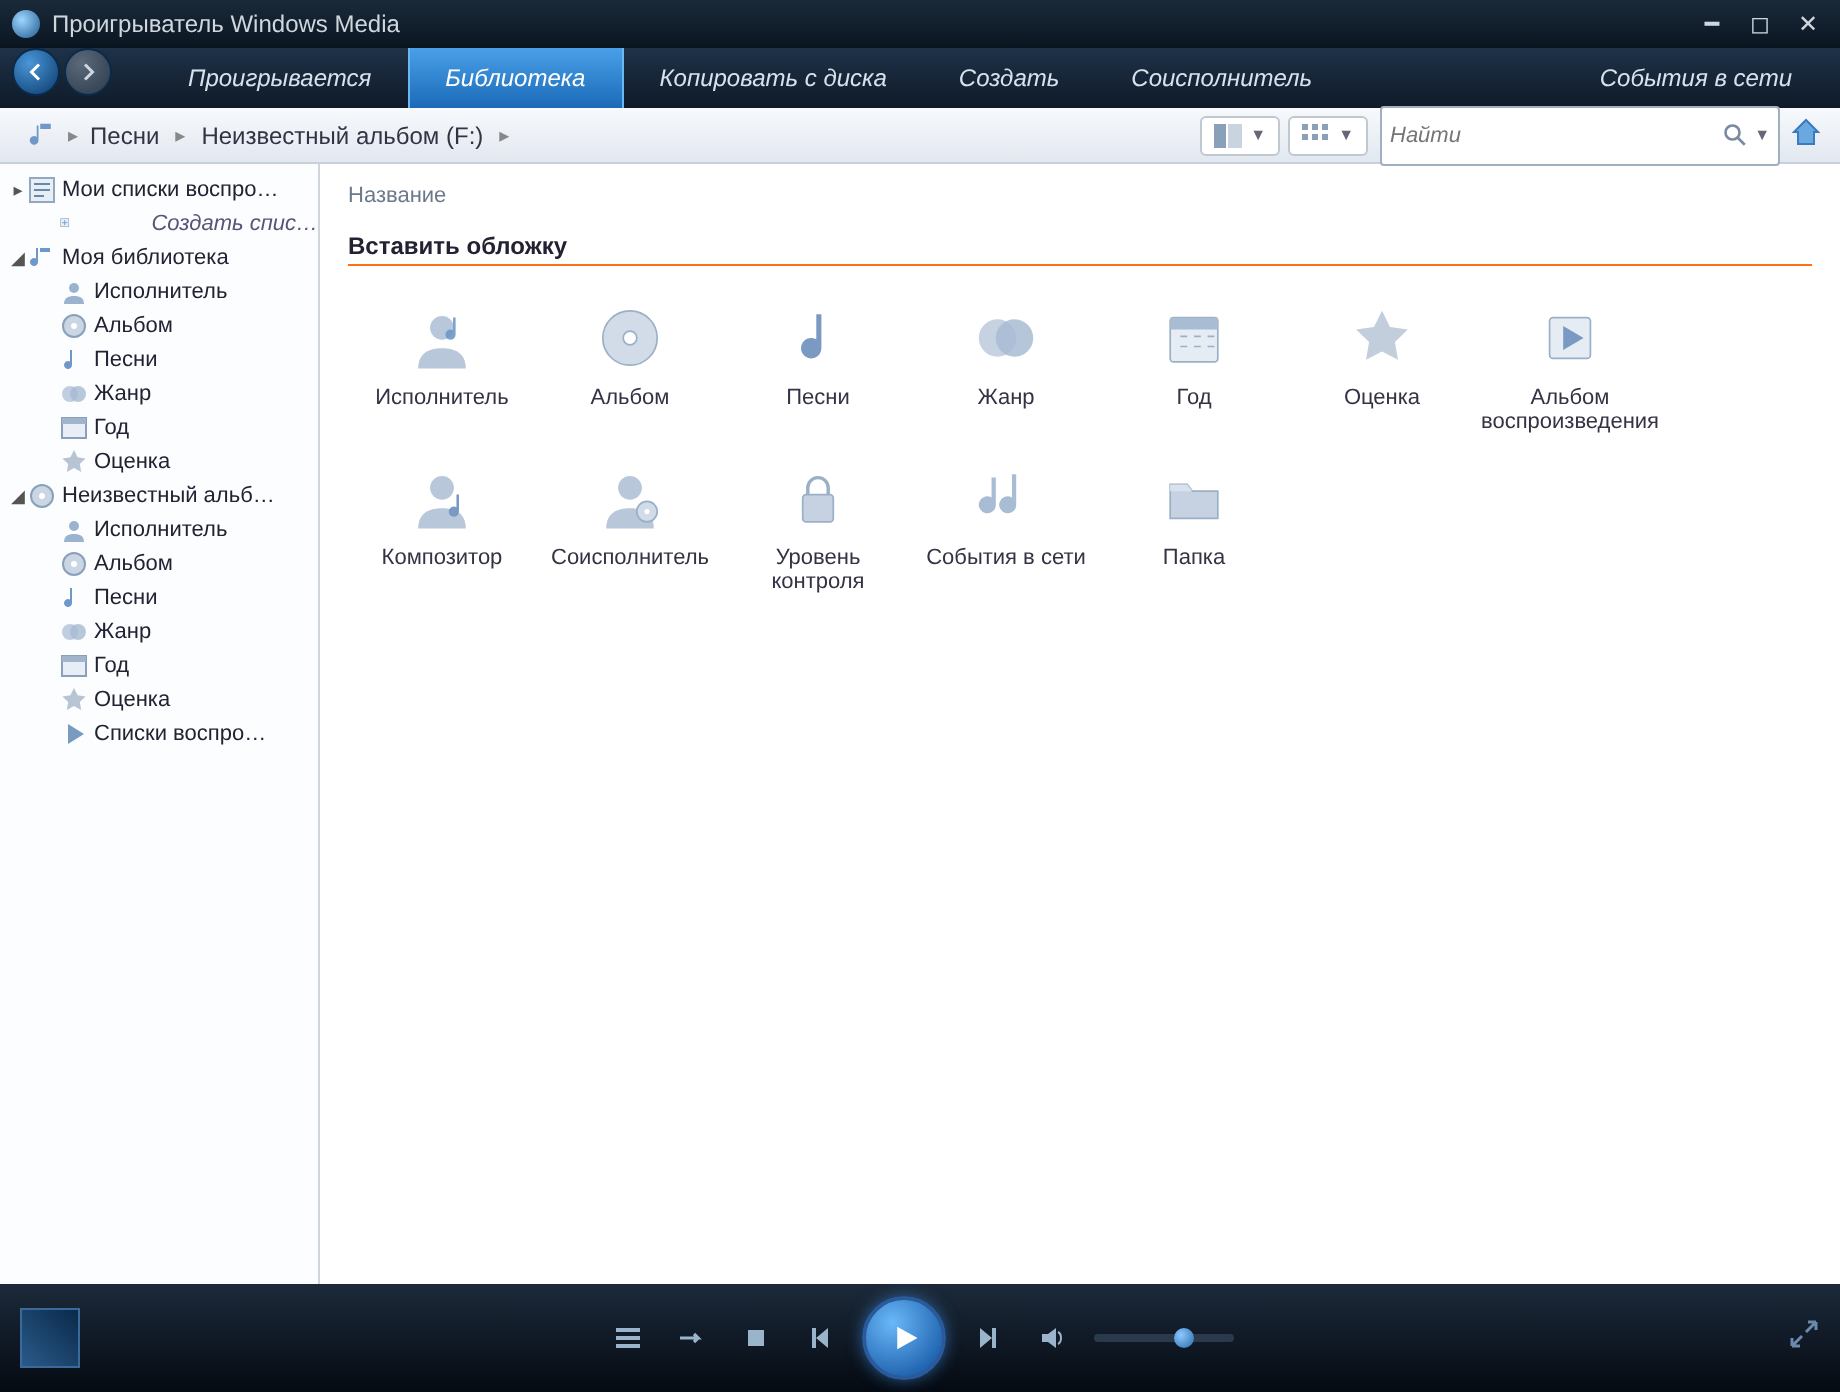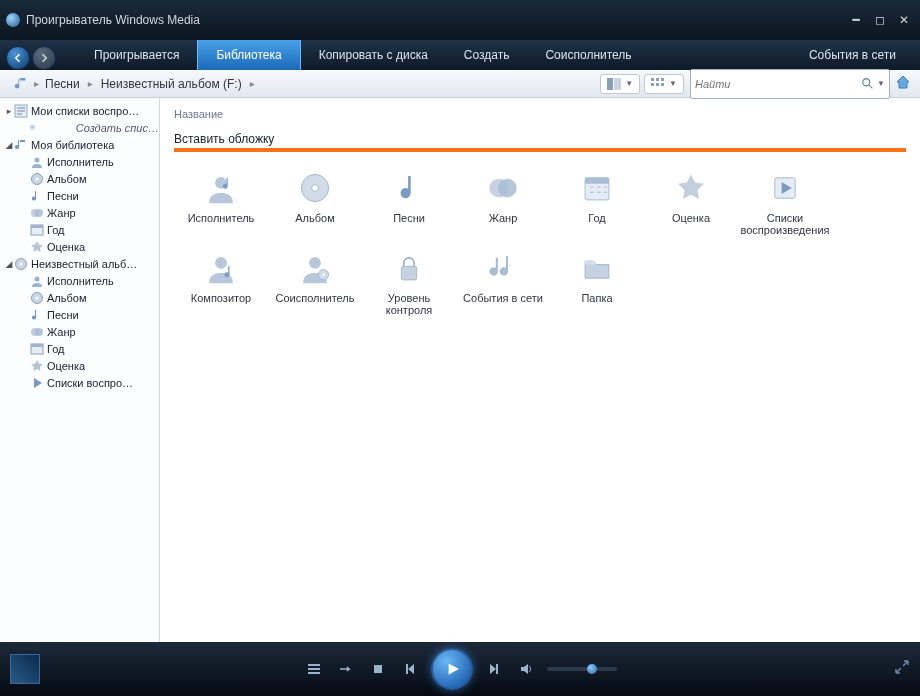--- a/index.html
+++ b/index.html
@@ -1,25 +1,25 @@
 <!DOCTYPE html>
 <html><head>
 <meta charset="utf-8">
 <style>
 * { margin:0; padding:0; box-sizing:border-box; font-family:"Segoe UI",Tahoma,sans-serif; }
 body { width:920px; height:696px; background:#000; overflow:hidden; position:relative; }
 
 
-.titlebar { height:40px; background:linear-gradient(#1a2a3a,#0a1520); display:flex; align-items:center; color:#cfd6de; font-size:12px; padding:0 6px; }
+.titlebar { height:24px; background:linear-gradient(#1a2a3a,#0a1520); display:flex; align-items:center; color:#cfd6de; font-size:12px; padding:0 6px; }
 .titlebar .logo { width:14px; height:14px; border-radius:50%; background:radial-gradient(circle at 35% 35%,#9fd6ff,#1e5a8e); margin-right:6px; }
 .titlebar .spacer { flex:1; }
 .titlebar .winbtn { width:20px; height:14px; margin-left:4px; color:#cfd6de; font-size:12px; display:flex; align-items:center; justify-content:center; cursor:pointer; }
 
 
-.navrow { height:30px; background:linear-gradient(#1f3248,#0e1a28); display:flex; align-items:flex-end; padding:0 6px; }
+.navrow { height:30px; background:linear-gradient(#1f3248,#0e1a28); display:flex; align-items:flex-start; padding:0 6px;font-style:italic; }
 .navbtns { display:flex; gap:2px; margin-right:20px; }
 .navcircle { width:24px; height:24px; border-radius:50%; background:radial-gradient(circle at 35% 30%,#4a96d8,#0a3a6a); border:1px solid #0a2a4a; display:flex; align-items:center; justify-content:center; color:#fff; cursor:pointer; }
 .navcircle.dim { background:radial-gradient(circle at 35% 30%,#5a6a7a,#2a3a4a); }
 .navcircle svg { width:12px; height:12px; }
 .tabs { display:flex; height:100%; flex:1; }
 .tab { height:100%; display:flex; align-items:center; padding:0 18px; color:#d8e2ec; font-size:12px; cursor:pointer; white-space:nowrap; }
 .tab.active { background:linear-gradient(#4aa0e8,#1a6ab8); border-left:1px solid #6ab8f0; border-right:1px solid #6ab8f0; color:#fff; }
 
 
 .toolbar { height:28px; background:linear-gradient(#f7f9fc,#e2e8f0); border-bottom:1px solid #c8d0d8; display:flex; align-items:center; padding:0 8px; font-size:12px; color:#334; }
@@ -40,21 +40,21 @@
 .sidebar { width:160px; background:#fcfdff; border-right:1px solid #d0d6de; overflow:hidden; font-size:11px; color:#223; padding-top:4px; }
 .tree-row { display:flex; align-items:center; height:17px; padding-left:4px; cursor:pointer; white-space:nowrap; overflow:hidden; text-overflow:ellipsis; }
 .tree-exp { width:10px; text-align:center; color:#555; font-size:9px; }
 .tree-ico { width:14px; height:14px; display:flex; align-items:center; justify-content:center; margin-right:3px; }
 .tree-row.italic { font-style:italic; color:#557;gap:38px; }
 .ind2 { padding-left:30px; }
 
 
 .content { flex:1; overflow:auto; padding:8px 14px; }
 .col-header { font-size:11px; color:#6b7a8a; padding:2px 0 6px; }
-.section-title { font-size:12px; font-weight:normal; color:#223; border-bottom:4px solid #f97316; padding-bottom:2px; margin-bottom:14px; margin-top:6px; }
+.section-title { font-size:12px; font-weight:bold; color:#223; border-bottom:1px solid #f97316; padding-bottom:2px; margin-bottom:14px; margin-top:6px; }
 .iconrow { display:flex; flex-wrap:wrap; gap:0; }
 .iconcell { width:94px; display:flex; flex-direction:column; align-items:center; text-align:center; font-size:11px; color:#334; cursor:pointer; padding:4px 2px 10px; }
 .iconimg { width:36px; height:36px; display:flex; align-items:center; justify-content:center; margin-bottom:6px; }
 .iconimg svg { width:34px; height:34px; }
 
 
 .player { position:absolute; left:0; right:0; bottom:0; height:54px; background:linear-gradient(#1c2a3a,#050a12); display:flex; align-items:center; justify-content:center; }
 .player-left { position:absolute; left:10px; display:flex; align-items:center; }
 .player-left .np { width:30px; height:30px; background:linear-gradient(45deg,#2a5a8a,#0a2a4a); border:1px solid #3a6a9a; }
 .player-right { position:absolute; right:10px; display:flex; align-items:center; gap:10px; }
@@ -371,21 +371,21 @@
           </div>
         <span>Оценка</span>
       </div>
       <div class="iconcell">
         <div class="iconimg">
             <svg viewBox="0 0 40 40">
               <rect x="8" y="8" width="24" height="24" rx="2" fill="#e6ecf4" stroke="#9ab0c6"></rect>
               <path fill="#7a9ac4" d="M16 13l12 7-12 7z"></path>
             </svg>
           </div>
-        <span>Списки воспроизведения</span>
+        <span>Альбом воспроизведения</span>
       </div>
     </div>
 
     <div class="iconrow">
       <div class="iconcell">
         <div class="iconimg">
             <svg viewBox="0 0 40 40">
               <circle cx="20" cy="14" r="7" fill="#b8c8da"></circle>
               <path d="M6 38c0-9 6-12 14-12s14 3 14 12" fill="#b8c8da"></path>
               <path fill="#7a9ac4" d="M30 18v10a3 3 0 1 1-1.5-2.6V18z"></path>

